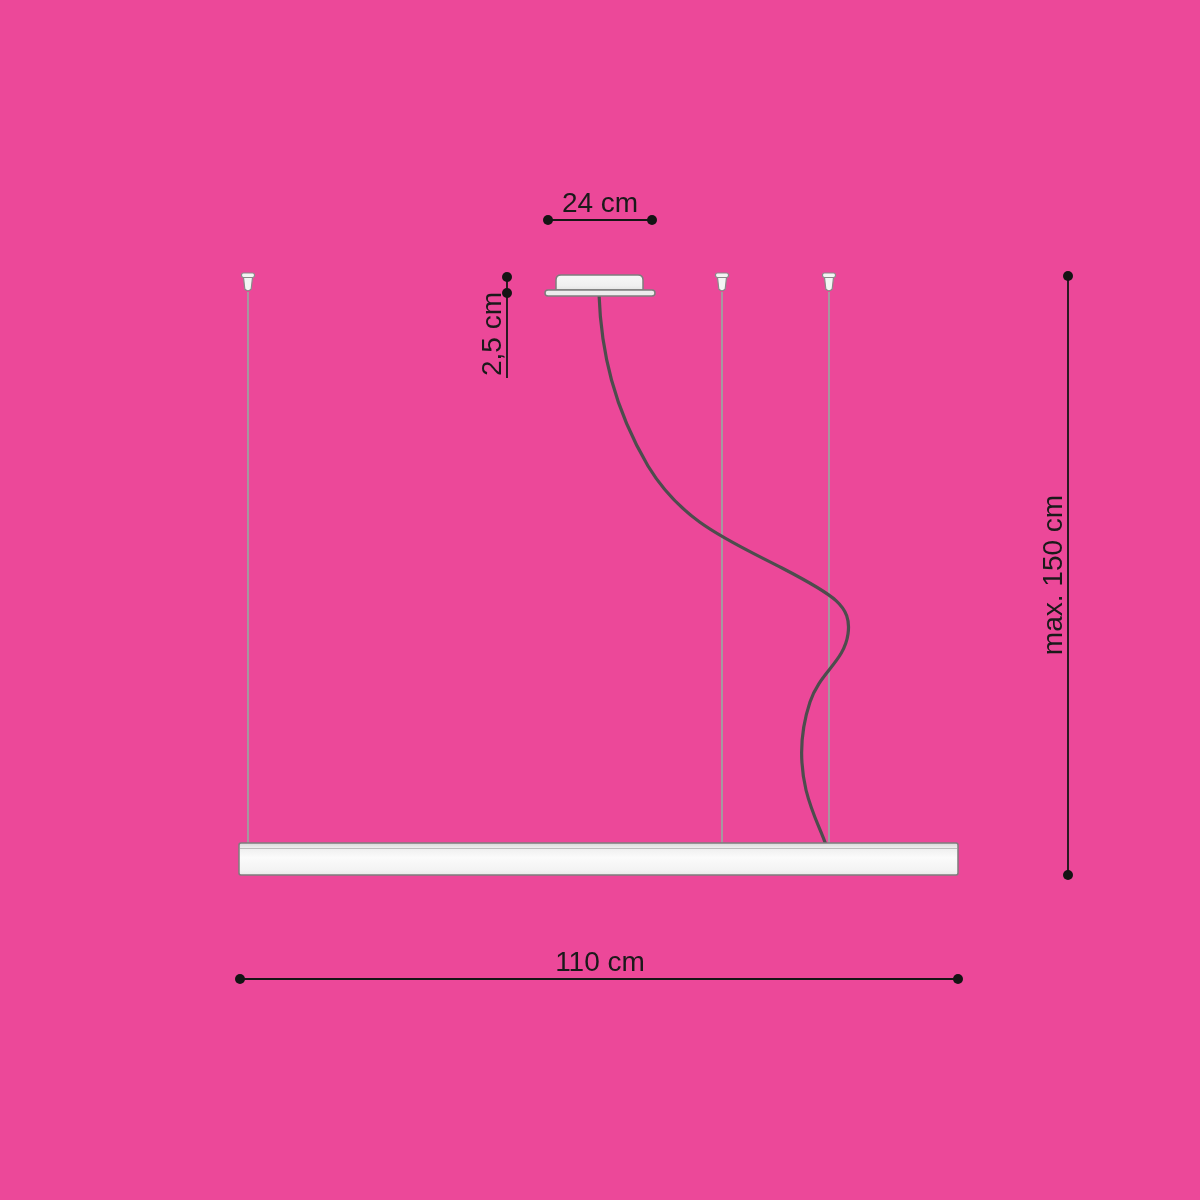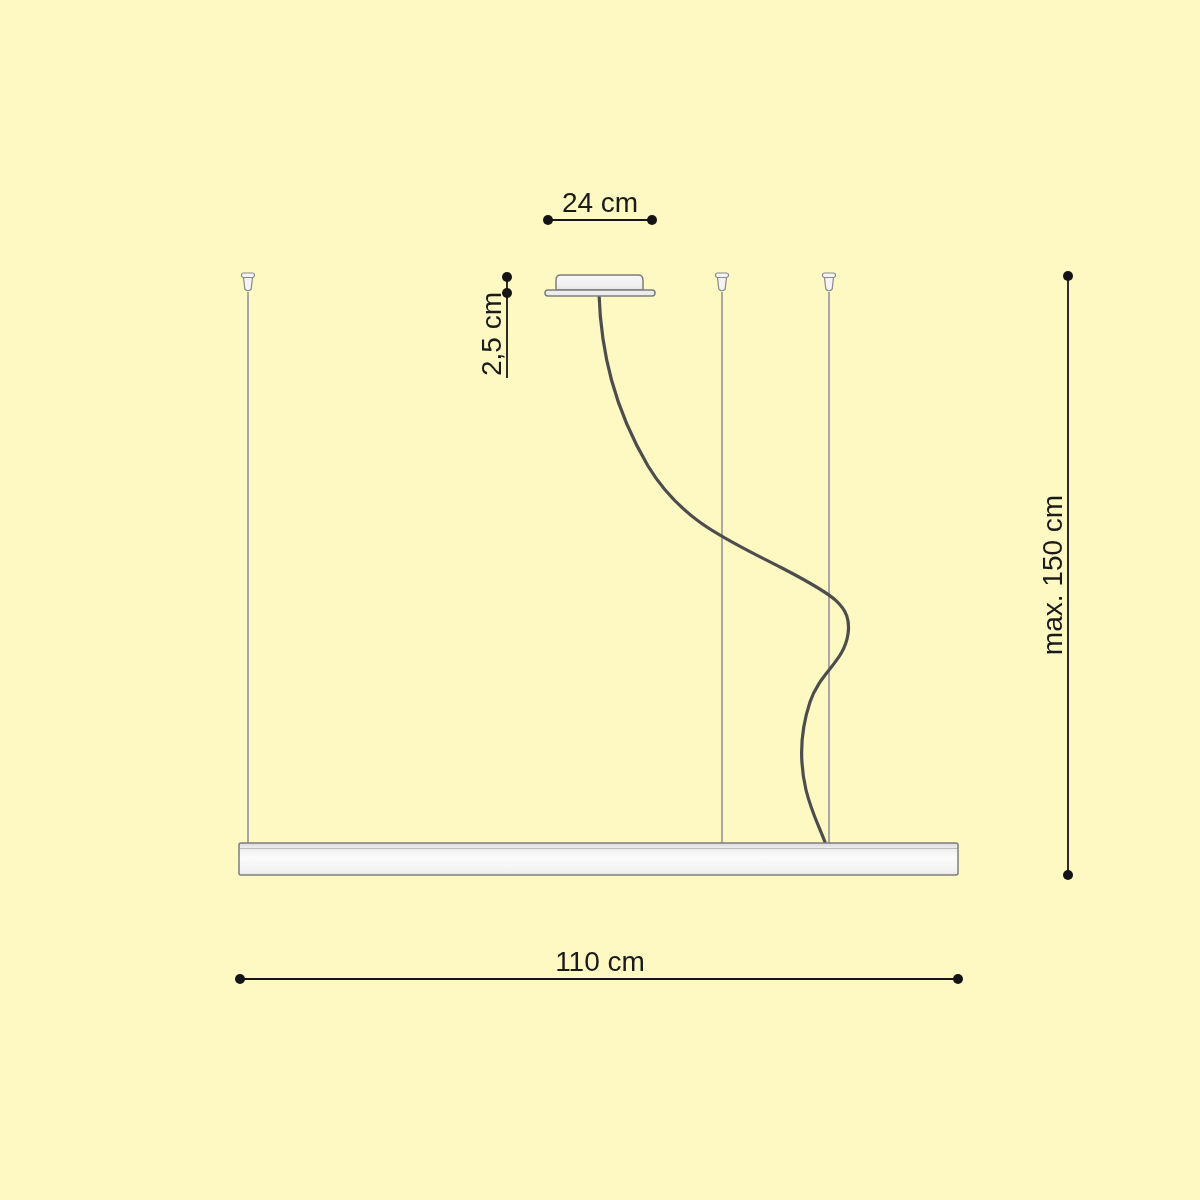--- a/index.html
+++ b/index.html
@@ -4,21 +4,21 @@
 <style>
   html, body {
     margin: 0;
     padding: 0;
     background: #ffffff;
   }
   .stage {
     position: relative;
     width: 1200px;
     height: 1200px;
-    background: #fef9c3;
+    background: #ec4899;
     overflow: hidden;
   }
   svg { display: block; }
   .dim-line {
     stroke: #161616;
     stroke-width: 1.8;
     fill: none;
   }
   .dim-dot { fill: #141414; stroke: none; }
   .dim-label {

